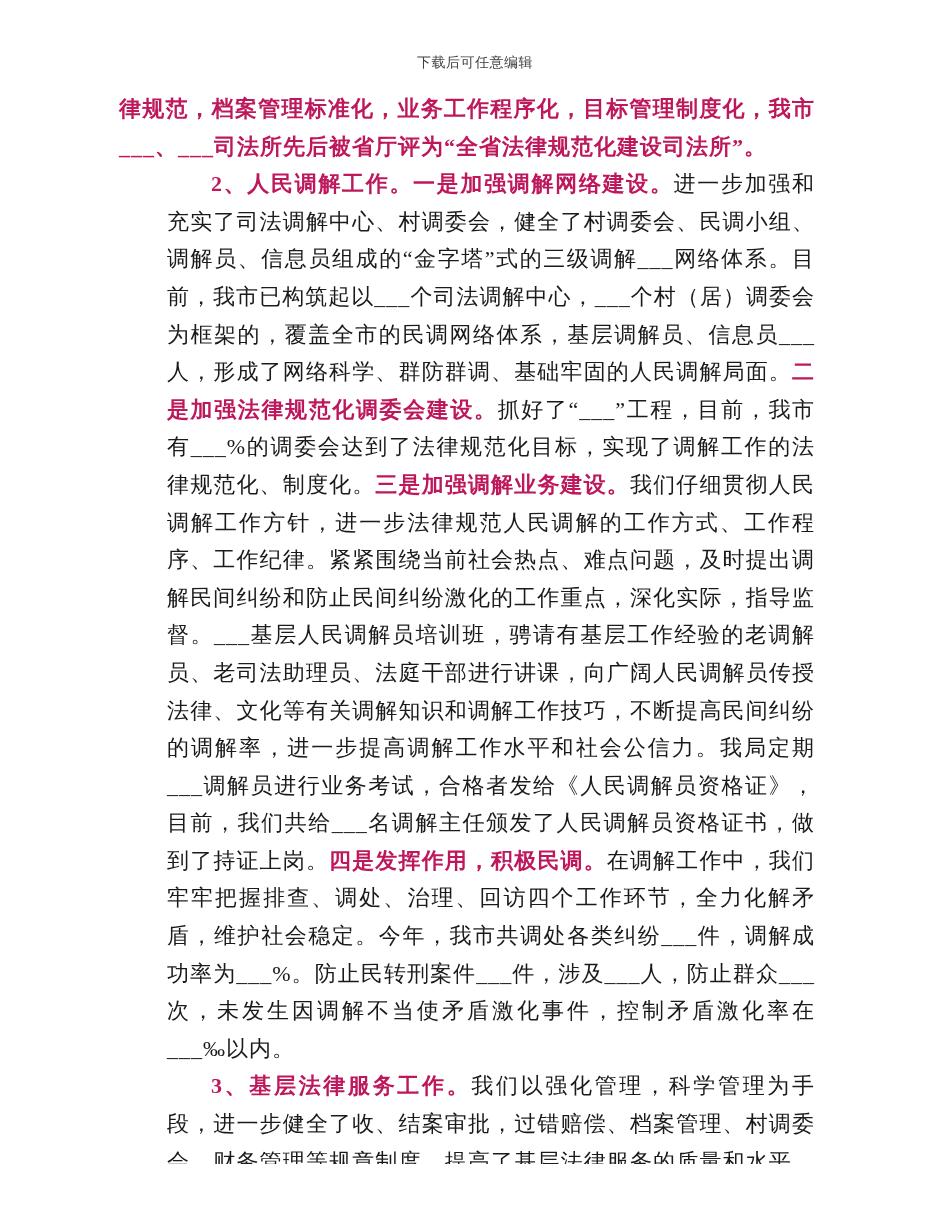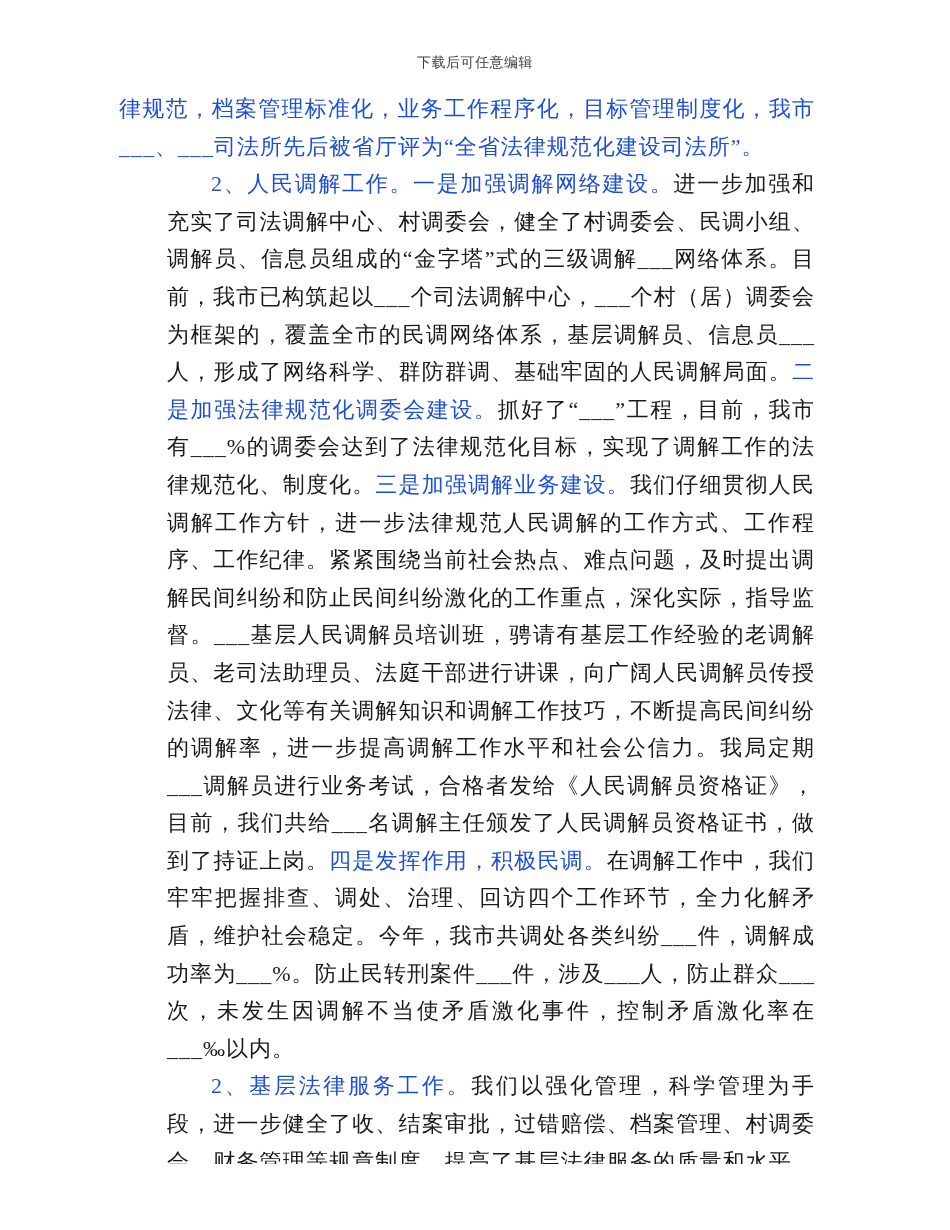--- a/index.html
+++ b/index.html
@@ -40,33 +40,33 @@
   }
   .para {
     margin: 0;
     padding: 0;
   }
   .para.indent {
     text-indent: 2em;
     margin-left: 48px;
   }
   .b {
-    font-weight: normal;
-    color: #1d4ed8;
+    font-weight: bold;
+    color: #be185d;
   }
 </style>
 </head>
 <body>
 
 <div class="page">
 
   <div class="header-note">下载后可任意编辑</div>
 
   <div class="content">
 
     <p class="para"><span class="b">律规范，档案管理标准化，业务工作程序化，目标管理制度化，我市___、___司法所先后被省厅评为“全省法律规范化建设司法所”。</span></p>
 
     <p class="para indent"><span class="b">2、人民调解工作。一是加强调解网络建设。</span><span>进一步加强和充实了司法调解中心、村调委会，健全了村调委会、民调小组、调解员、信息员组成的“金字塔”式的三级调解___网络体系。目前，我市已构筑起以___个司法调解中心，___个村（居）调委会为框架的，覆盖全市的民调网络体系，基层调解员、信息员___人，形成了网络科学、群防群调、基础牢固的人民调解局面。</span><span class="b">二是加强法律规范化调委会建设。</span><span>抓好了“___”工程，目前，我市有___%的调委会达到了法律规范化目标，实现了调解工作的法律规范化、制度化。</span><span class="b">三是加强调解业务建设。</span><span>我们仔细贯彻人民调解工作方针，进一步法律规范人民调解的工作方式、工作程序、工作纪律。紧紧围绕当前社会热点、难点问题，及时提出调解民间纠纷和防止民间纠纷激化的工作重点，深化实际，指导监督。___基层人民调解员培训班，骋请有基层工作经验的老调解员、老司法助理员、法庭干部进行讲课，向广阔人民调解员传授法律、文化等有关调解知识和调解工作技巧，不断提高民间纠纷的调解率，进一步提高调解工作水平和社会公信力。我局定期___调解员进行业务考试，合格者发给《人民调解员资格证》，目前，我们共给___名调解主任颁发了人民调解员资格证书，做到了持证上岗。</span><span class="b">四是发挥作用，积极民调。</span><span>在调解工作中，我们牢牢把握排查、调处、治理、回访四个工作环节，全力化解矛盾，维护社会稳定。今年，我市共调处各类纠纷___件，调解成功率为___%。防止民转刑案件___件，涉及___人，防止群众___次，未发生因调解不当使矛盾激化事件，控制矛盾激化率在___‰以内。</span></p>
 
-    <p class="para indent"><span class="b">2、基层法律服务工作。</span><span>我们以强化管理，科学管理为手段，进一步健全了收、结案审批，过错赔偿、档案管理、村调委会、财务管理等规章制度，提高了基层法律服务的质量和水平，保障了基层法律服</span></p>
+    <p class="para indent"><span class="b">3、基层法律服务工作。</span><span>我们以强化管理，科学管理为手段，进一步健全了收、结案审批，过错赔偿、档案管理、村调委会、财务管理等规章制度，提高了基层法律服务的质量和水平，保障了基层法律服</span></p>
 
   </div>
 </div>
 
 </body></html>

